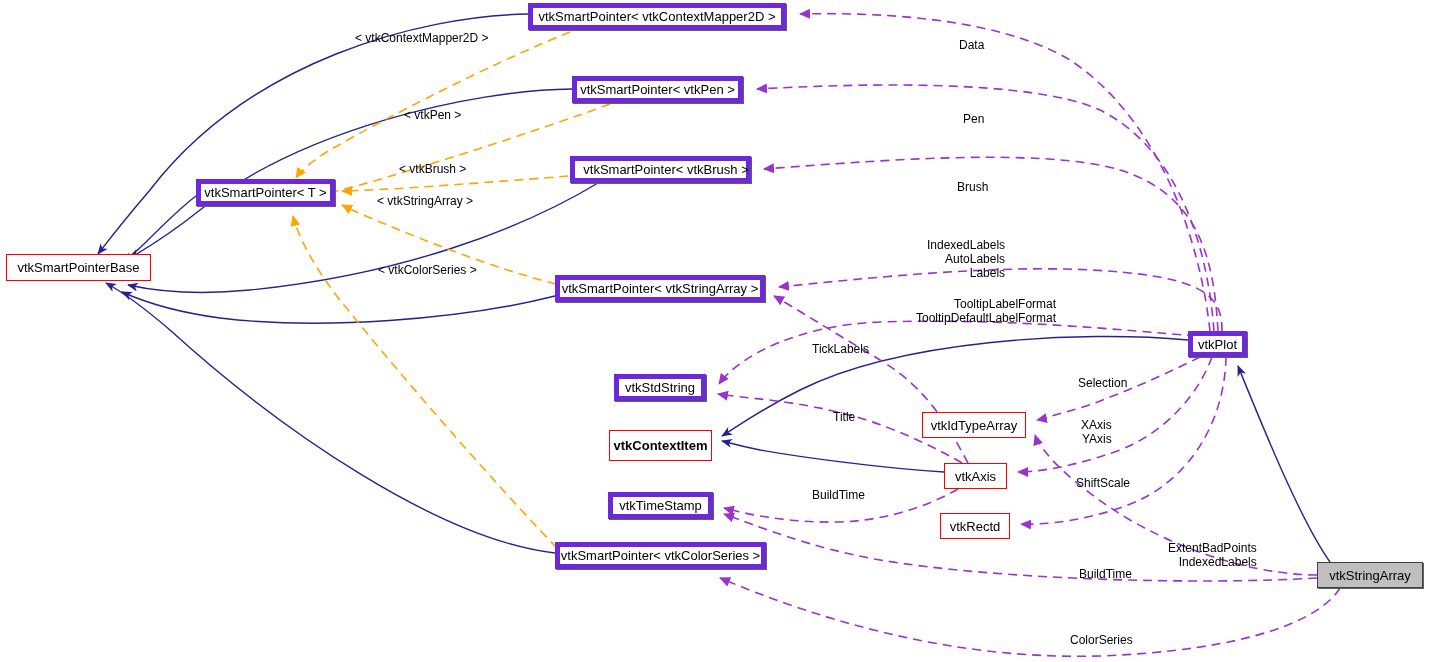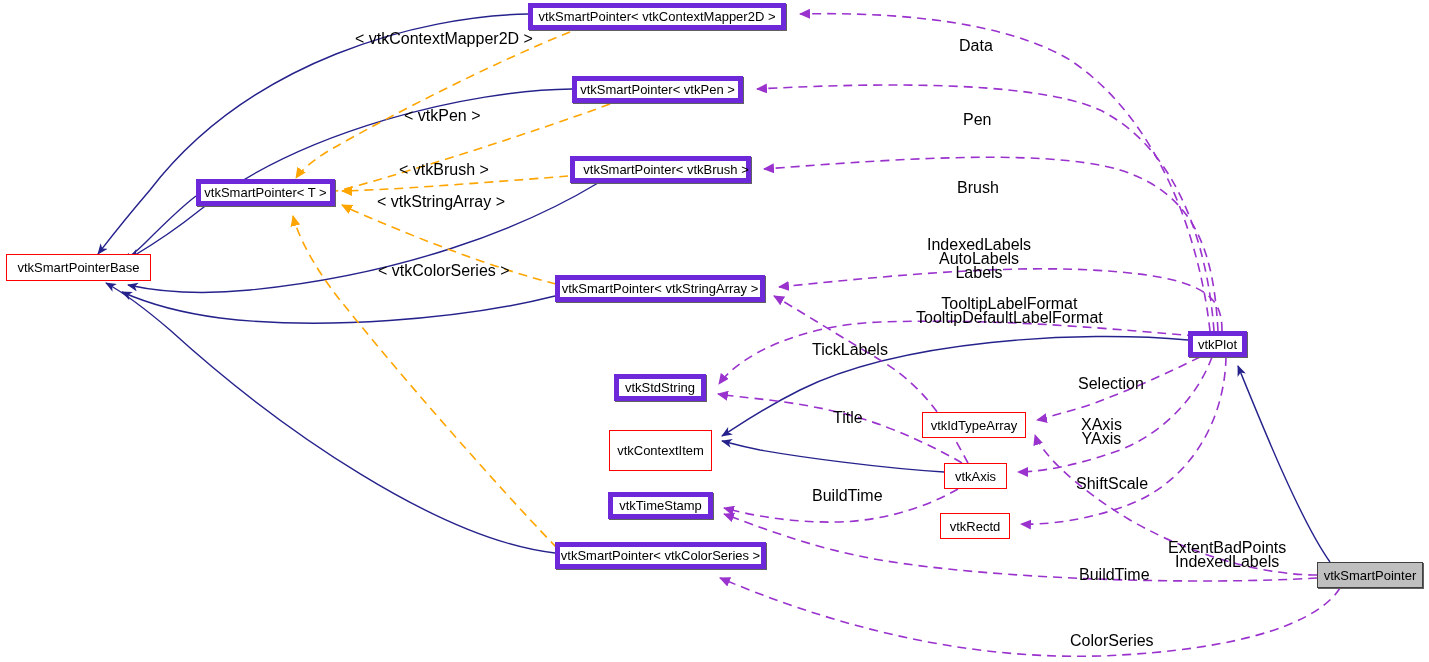--- a/index.html
+++ b/index.html
@@ -43,24 +43,24 @@
   .node.red {
     border: 1px solid #ff0000;
     box-shadow: none;
   }
   .node.current {
     background: #bfbfbf;
     border: 1px solid #404040;
   }
   .edge-label {
     position: absolute;
-    font-size: 16px;
+    font-size: 12px;
     color: #000000;
     white-space: pre;
-    text-align: center;
+    text-align: right;
     line-height: 13px;
     background: transparent;
   }
   .edge-label.multi {
     line-height: 14px;
   }
 </style>
 </head>
 <body>
 
@@ -132,21 +132,21 @@
       </div>
       <div class="node red" style="left: 6px; top: 254px; width: 145px; height: 27px;">
         <span>vtkSmartPointerBase</span>
       </div>
       <div class="node" style="left: 555px; top: 275px; width: 210px; height: 27px;">
         <span>vtkSmartPointer&lt; vtkStringArray &gt;</span>
       </div>
       <div class="node" style="left: 614px; top: 374px; width: 92px; height: 27px;">
         <span>vtkStdString</span>
       </div>
-      <div class="node red" style="left: 609px; top: 430px; width: 103px; height: 41px;">
+      <div class="node red" style="left: 609px; top: 430px; width: 103px; height: 31px; font-weight: bold;">
         <span>vtkContextItem</span>
       </div>
       <div class="node" style="left: 608px; top: 492px; width: 105px; height: 27px;">
         <span>vtkTimeStamp</span>
       </div>
       <div class="node" style="left: 555px; top: 542px; width: 211px; height: 27px;">
         <span>vtkSmartPointer&lt; vtkColorSeries &gt;</span>
       </div>
       <div class="node" style="left: 1188px; top: 331px; width: 59px; height: 26px;">
         <span>vtkPlot</span>
@@ -154,21 +154,21 @@
       <div class="node red" style="left: 922px; top: 412px; width: 104px; height: 26px;">
         <span>vtkIdTypeArray</span>
       </div>
       <div class="node red" style="left: 944px; top: 463px; width: 63px; height: 26px;">
         <span>vtkAxis</span>
       </div>
       <div class="node red" style="left: 940px; top: 513px; width: 70px; height: 26px;">
         <span>vtkRectd</span>
       </div>
       <div class="node current" style="left: 1317px; top: 562px; width: 106px; height: 26px;">
-        <span>vtkSmartPointer</span>
+        <span>vtkStringArray</span>
       </div>
     </div>
   <div id="label-layer">
       <div class="edge-label" style="left: 355px; top: 32px;">&lt; vtkContextMapper2D &gt;</div>
       <div class="edge-label" style="left: 404px; top: 109px;">&lt; vtkPen &gt;</div>
       <div class="edge-label" style="left: 399px; top: 163px;">&lt; vtkBrush &gt;</div>
       <div class="edge-label" style="left: 377px; top: 195px;">&lt; vtkStringArray &gt;</div>
       <div class="edge-label" style="left: 378px; top: 264px;">&lt; vtkColorSeries &gt;</div>
       <div class="edge-label" style="left: 959px; top: 39px;">Data</div>
       <div class="edge-label" style="left: 963px; top: 113px;">Pen</div>

